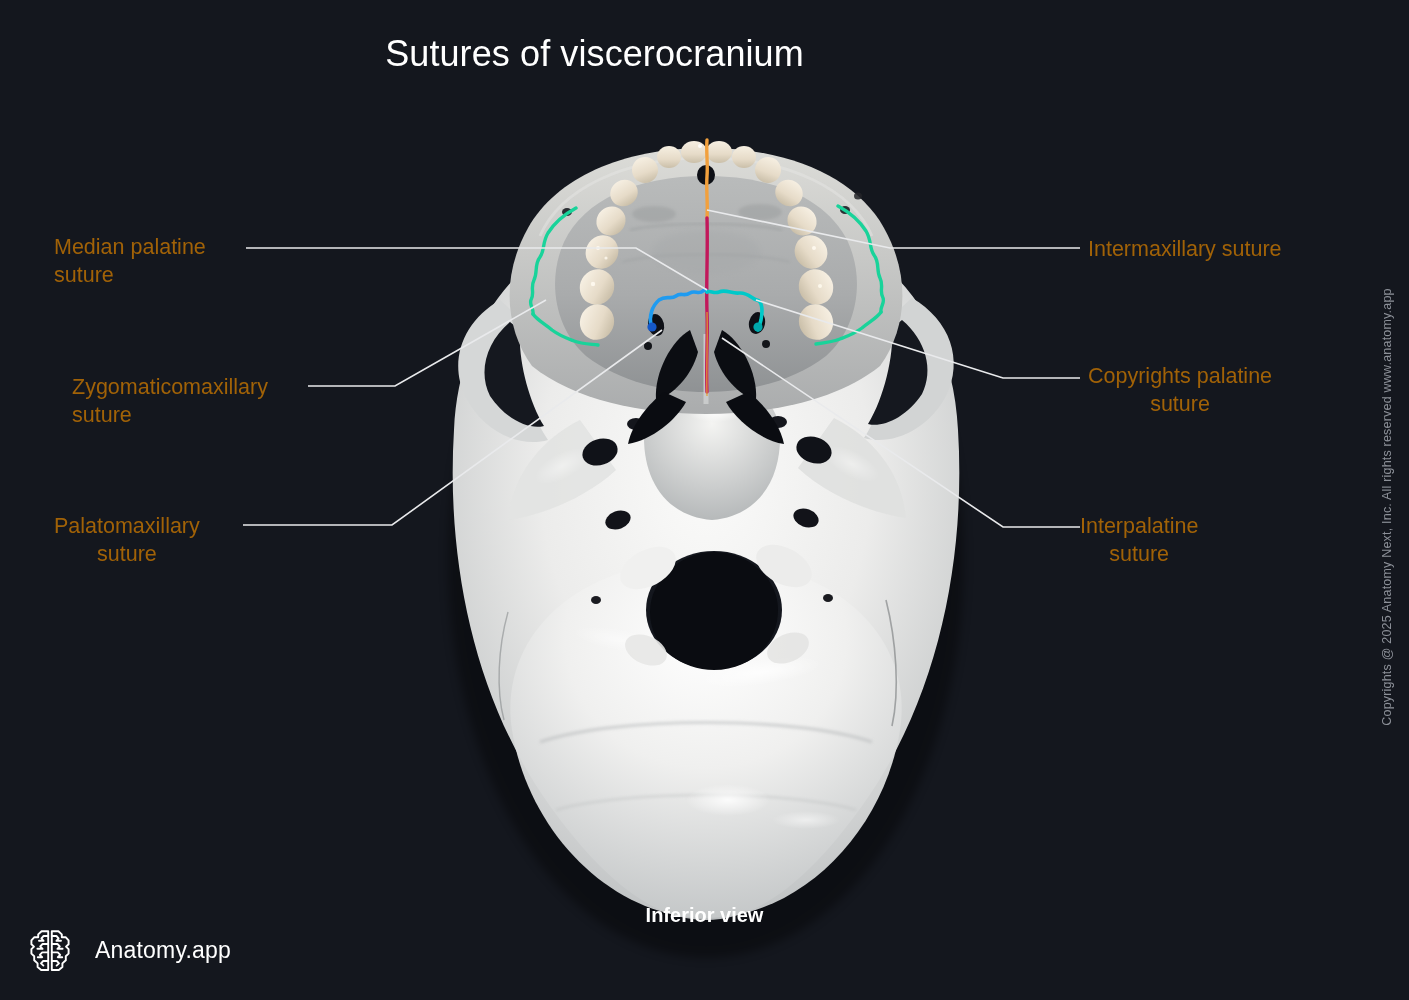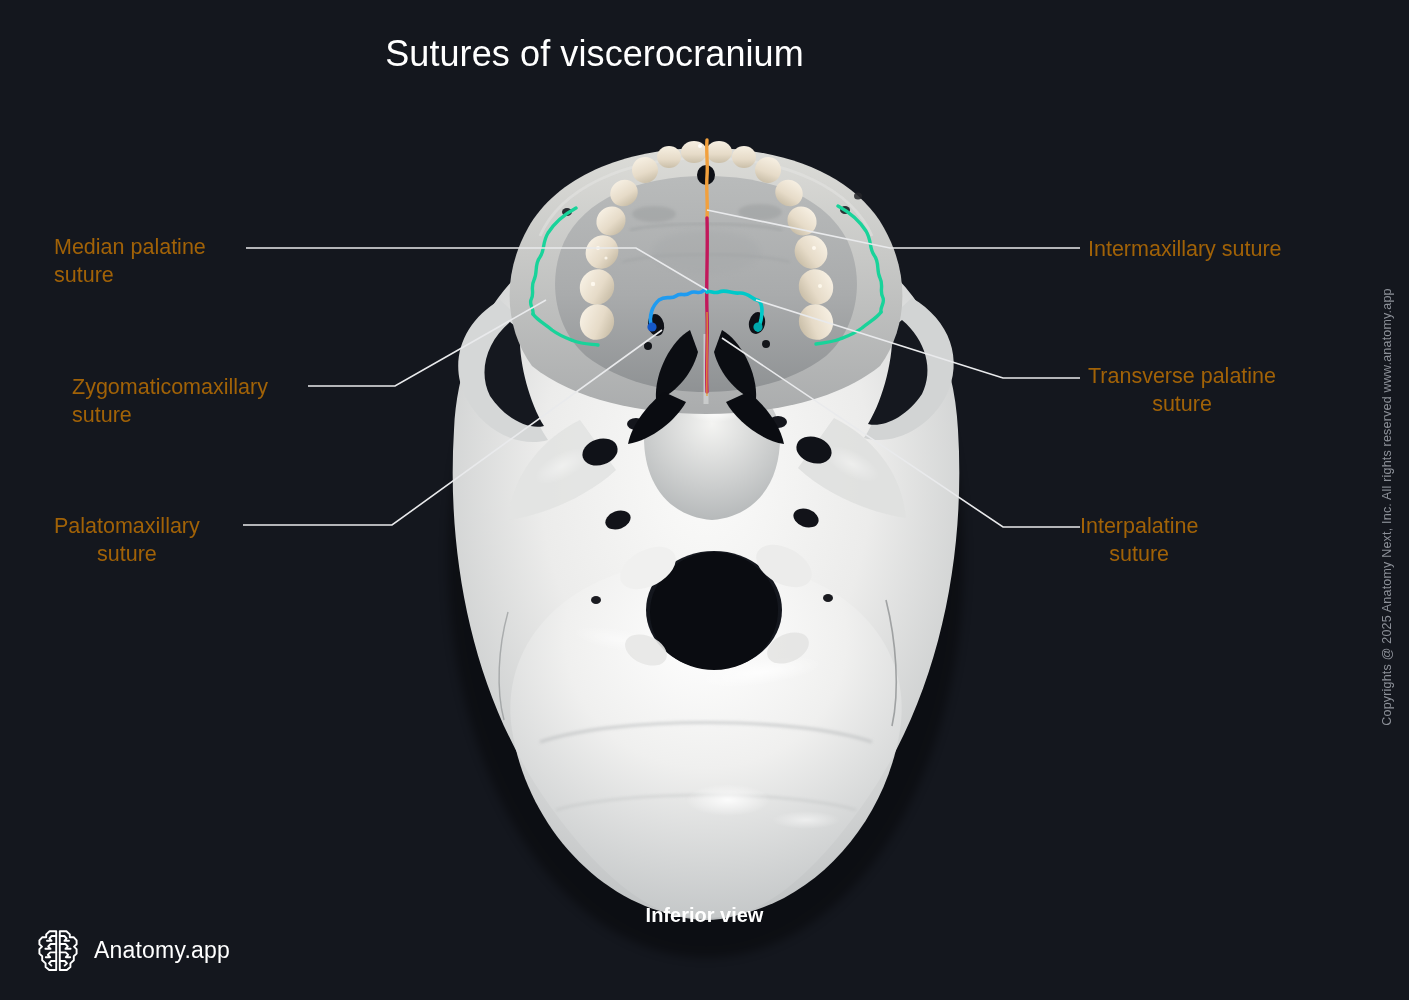--- a/index.html
+++ b/index.html
@@ -50,25 +50,25 @@
     font-weight: normal;
     line-height: 28px;
     white-space: pre-line;
   }
   .label.left  { text-align: left; }
   .label.right { text-align: center; }
 
   
   #logo {
     position: absolute;
-    left: 36px;
+    left: 28px;
     top: 927px;
     display: flex;
     align-items: center;
-    gap: 14px;
+    gap: 23px;
   }
   #logo-text {
     color: #ffffff;
     font-size: 23px;
     letter-spacing: 0.2px;
   }
 
   
   #copyright {
     position: absolute;
@@ -360,21 +360,21 @@
 suture</div>
 
   <div class="label left" style="left:48px; top:373px;margin-left:24px;">Zygomaticomaxillary
 suture</div>
 
   <div class="label left" style="left:54px; top:512px;text-align:center;">Palatomaxillary
 suture</div>
 
   <div class="label right" style="left:1088px; top:235px;">Intermaxillary suture</div>
 
-  <div class="label right" style="left:1088px; top:362px;">Transverse palatine
+  <div class="label right" style="left:1088px; top:362px;">Copyrights palatine
 suture</div>
 
   <div class="label right" style="left:1080px; top:512px;">Interpalatine
 suture</div>
 
   <div id="view-caption">Inferior view</div>
 
   <div id="logo">
     <svg width="44" height="46" viewBox="0 0 44 46" xmlns="http://www.w3.org/2000/svg" fill="none" stroke="#ffffff" stroke-width="1.9" stroke-linejoin="round" stroke-linecap="round">
 

